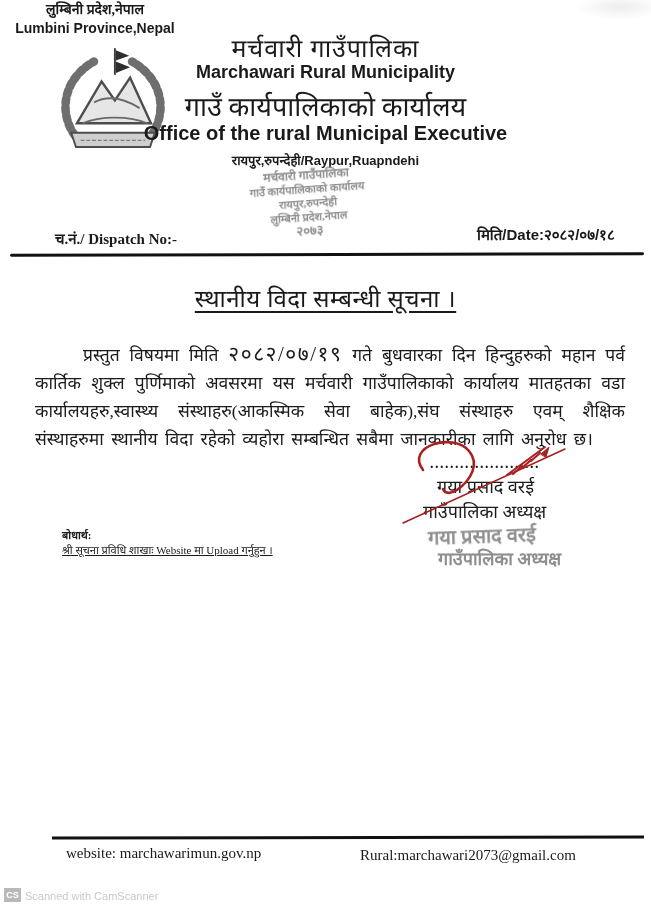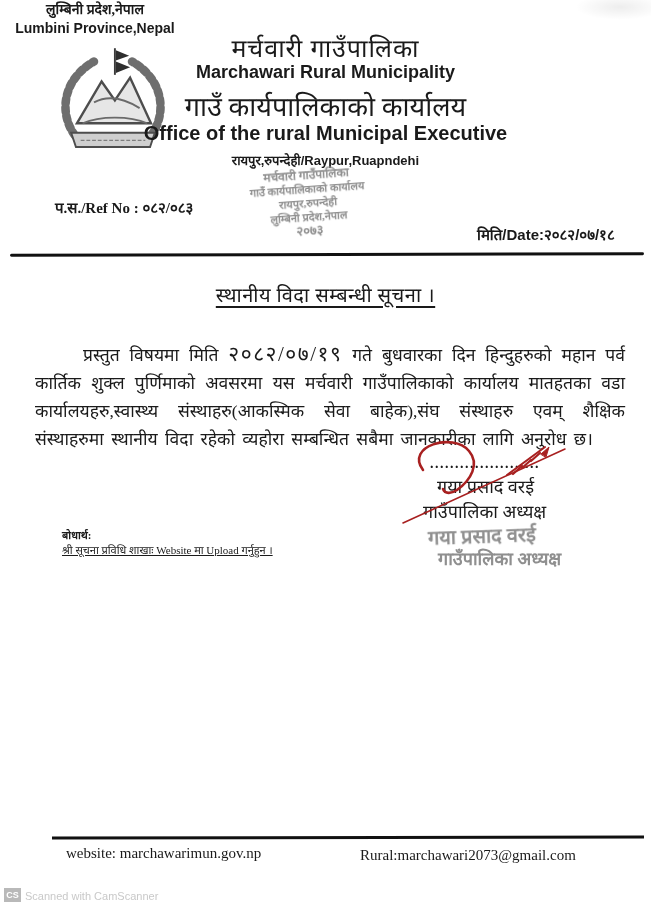--- a/index.html
+++ b/index.html
@@ -52,21 +52,21 @@
   .meta-date     { left: 477px; top: 224px; font-family: Liberation Sans, sans-serif; }
 
   .rule-thick {
     position: absolute; left: 10px; top: 253px; width: 634px; height: 3px;
     background: #111; transform: rotate(-0.15deg); border-radius: 2px;
   }
 
   
   .subject {
     position: absolute; left: 50%; top: 281px; transform: translateX(-50%);
-    font-size: 20px; letter-spacing: 0.5px;
+    font-size: 24px; letter-spacing: 0.5px;
     text-decoration: underline; text-underline-offset: 4px;
     white-space: nowrap;
   }
 
   
   .body-par {
     position: absolute; left: 35px; top: 328px; width: 590px;
     font-size: 17.5px; line-height: 28px;
     text-align: justify; text-indent: 48px;
     word-spacing: 3px;
@@ -140,21 +140,21 @@
   <div class="hdr hdr-address">रायपुर,रुपन्देही/Raypur,Ruapndehi</div>
 
   <div class="office-stamp">
     <div class="s1">मर्चवारी गाउँपालिका</div>
     <div class="s2">गाउँ कार्यपालिकाको कार्यालय</div>
     <div class="s3">रायपुर,रुपन्देही</div>
     <div class="s4">लुम्बिनी प्रदेश,नेपाल</div>
     <div class="s5">२०७३</div>
   </div>
 
-  <div class="meta meta-ref">प.स./Ref No : ०८२/०८३</div>
+  <div class="meta meta-dispatch">च.नं./ Dispatch No:-</div>
   <div class="meta-province">
     <div style="font-family:'Liberation Serif',serif;">लुम्बिनी प्रदेश,नेपाल</div>
     <div>Lumbini Province,Nepal</div>
   </div>
   <div class="meta meta-date">मिति/Date:२०८२/०७/१८</div>
 
   <div class="rule-thick"></div>
 
   <div class="subject">स्थानीय विदा सम्बन्धी सूचना ।</div>
 

